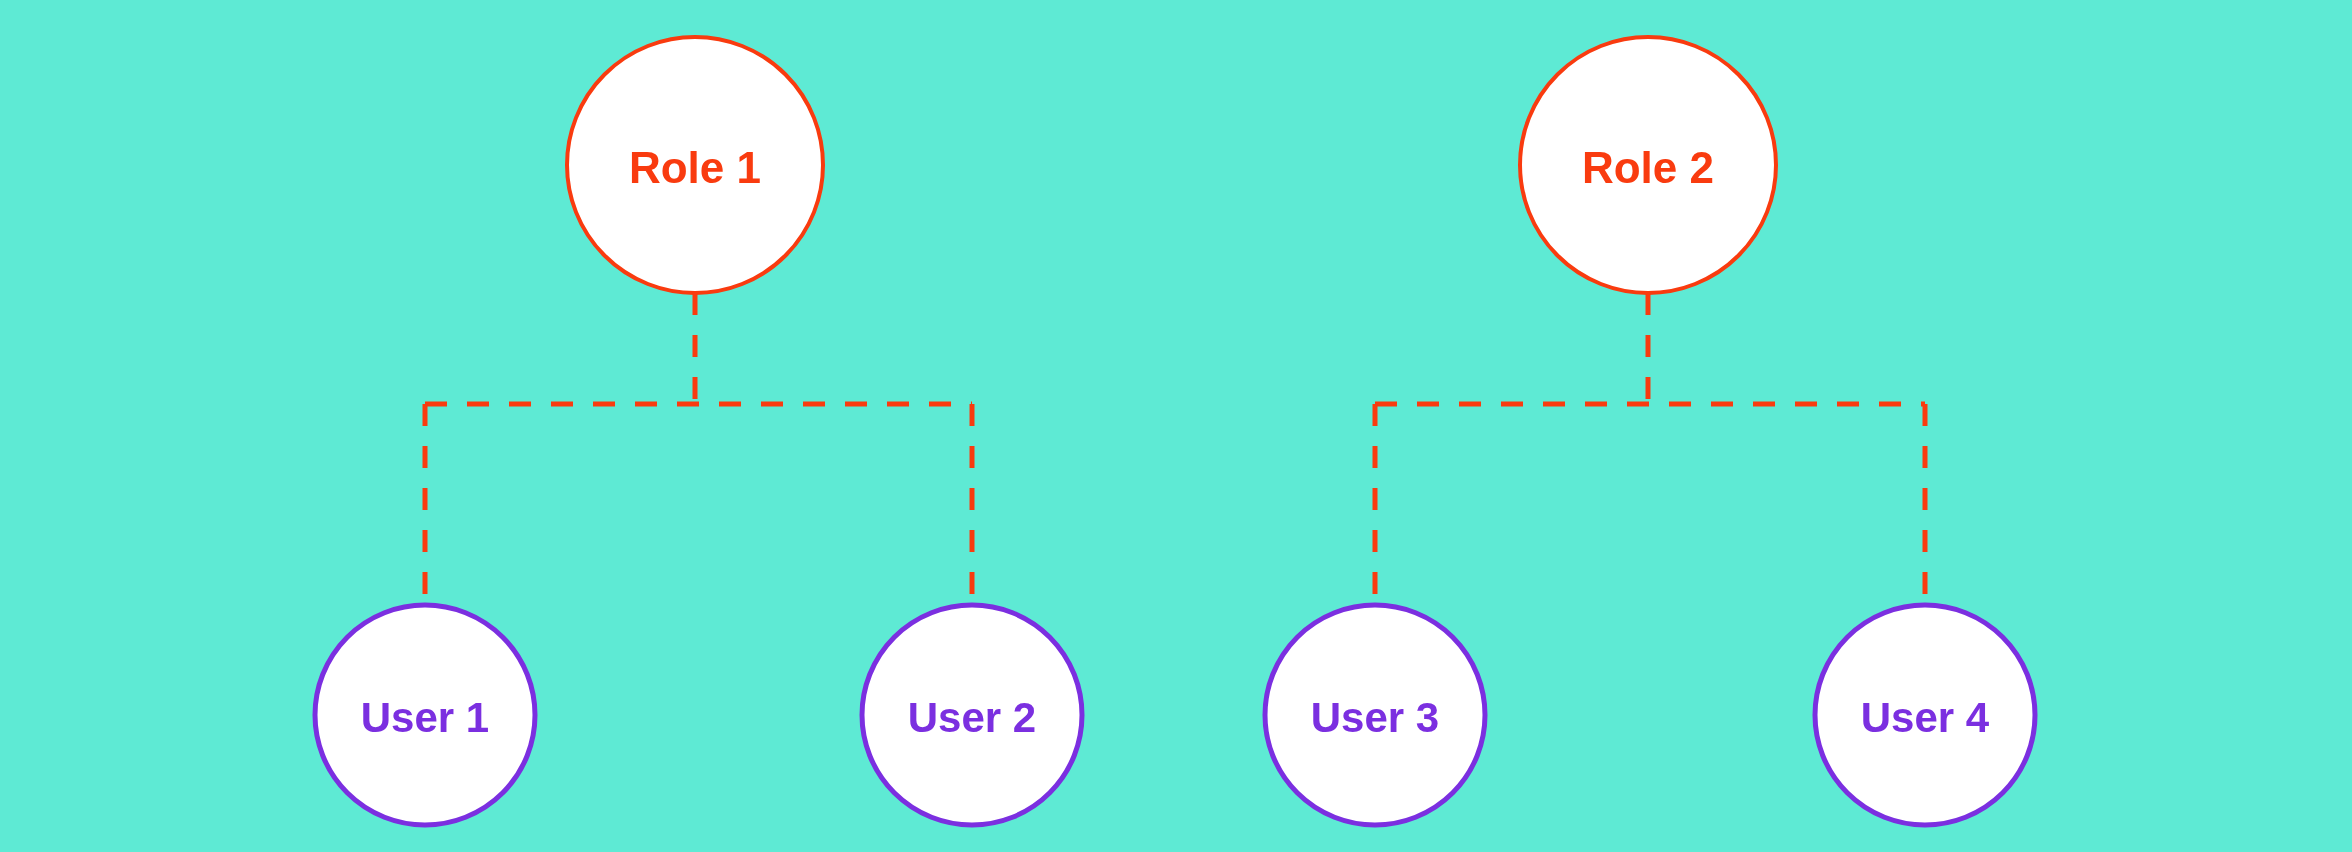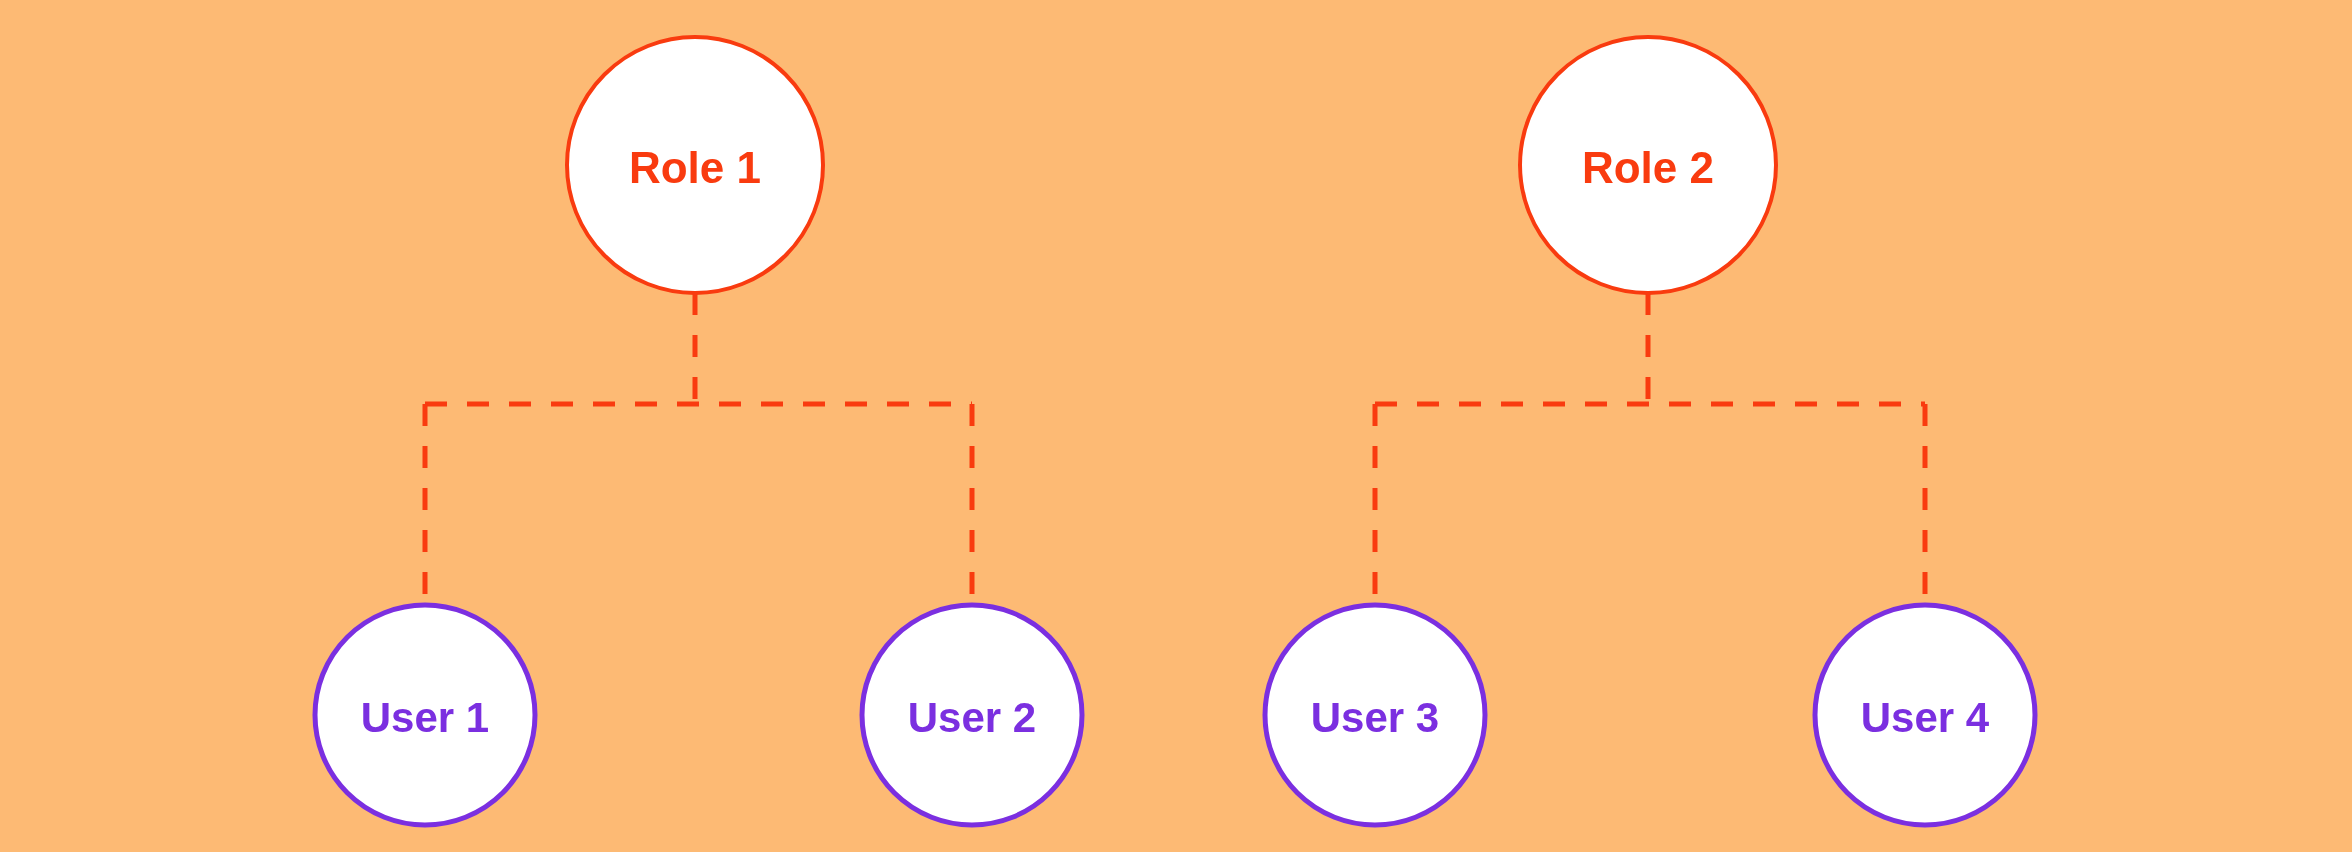--- a/index.html
+++ b/index.html
@@ -45,21 +45,21 @@
     font-size: 42px;
   }
   .connector-line {
     fill: none;
     stroke-linecap: butt;
   }
 </style>
 </head>
 <body style="width: 2352px; height: 852px;">
 
-<div id="diagram-root" style="background: #fdba74;">
+<div id="diagram-root" style="background: #5eead4;">
 
   <svg id="diagram-svg" viewBox="0 0 2352 852" xmlns="http://www.w3.org/2000/svg">
 
     <g>
 
       <path class="connector-line" d="M 695 293 L 695 404" stroke="#F93B0F" stroke-width="5" stroke-dasharray="22 20"></path>
 
       <path class="connector-line" d="M 425 404 L 972 404" stroke="#F93B0F" stroke-width="5" stroke-dasharray="22 20"></path>
 
       <path class="connector-line" d="M 425 404 L 425 605" stroke="#F93B0F" stroke-width="5" stroke-dasharray="22 20"></path>

